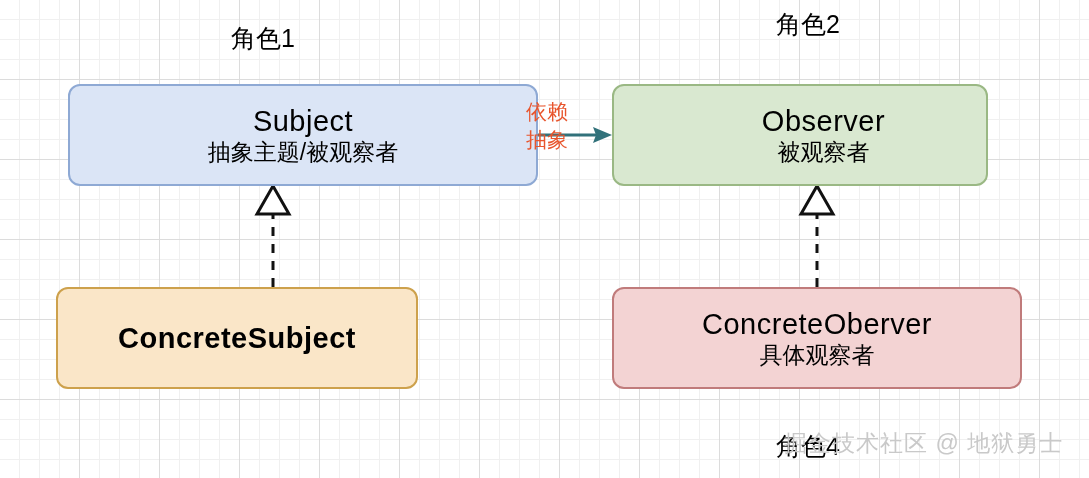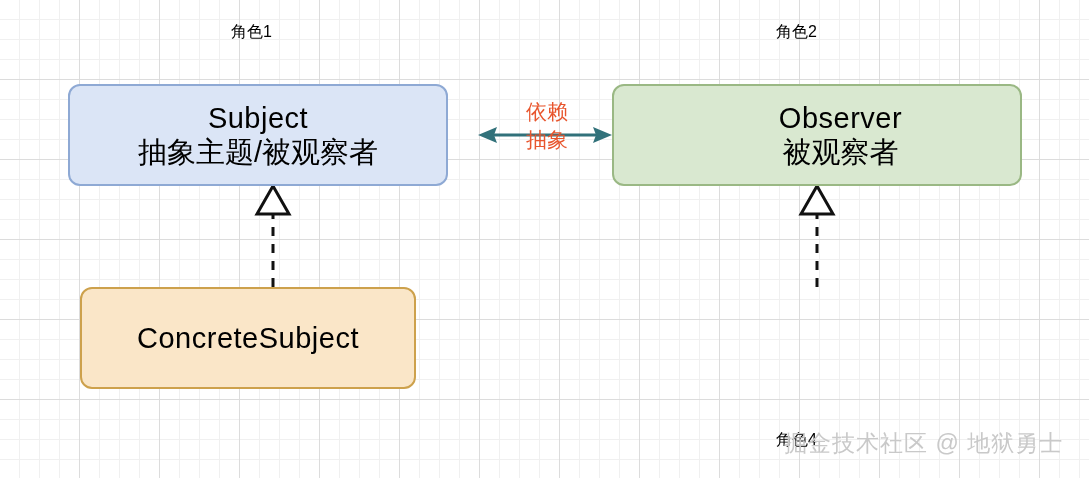--- a/index.html
+++ b/index.html
@@ -41,55 +41,56 @@
     text-align: center;
     color: #000000;
     line-height: 1.18;
   }
   .node .title {
     font-size: 29px;
     letter-spacing: 0.5px;
     white-space: nowrap;
   }
   .node .subtitle {
-    font-size: 29px;
+    font-size: 23px;
     white-space: nowrap;
   }
 
   #node-subject {
-    left: 68px;  top: 84px;  width: 380px; height: 102px;
+    left: 68px;  top: 84px;  width: 470px; height: 102px;
     background: #dbe5f6;
     border-color: #8ea9d4;
   }
   #node-observer {
-    left: 612px; top: 84px;  width: 410px; height: 102px;
+    left: 612px; top: 84px;  width: 376px; height: 102px;
     background: #d9e8d0;
     border-color: #9ab884;
     padding-left: 47px;
   }
   #node-concrete-subject {
-    left: 80px;  top: 287px; width: 336px; height: 102px;
+    left: 56px;  top: 287px; width: 362px; height: 102px;
     background: #fae6c8;
     border-color: #cda14c;
+    font-weight: bold;
   }
   #node-concrete-observer {
     left: 612px; top: 287px; width: 410px; height: 102px;
     background: #f3d3d3;
     border-color: #c07b7b;
   }
 
   
   .role-label {
     position: absolute;
-    font-size: 16px;
+    font-size: 25px;
     color: #000000;
     white-space: nowrap;
   }
   #role-1 { left: 231px; top: 22px; }
-  #role-2 { left: 776px; top: 22px; }
+  #role-2 { left: 776px; top: 8px; }
   #role-3 { left: 231px; top: 414px; }
   #role-4 { left: 776px; top: 430px; }
 
   
   #dependency-label {
     position: absolute;
     left: 509px;
     top: 98px;
     width: 76px;
     text-align: center;
@@ -150,20 +151,24 @@
 
   <div class="node" id="node-observer">
     <div class="title">Observer</div>
     <div class="subtitle">被观察者</div>
   </div>
 
   <div class="node" id="node-concrete-subject">
     <div class="title">ConcreteSubject</div>
   </div>
 
+  <div class="node" id="node-concrete-observer">
+    <div class="title">ConcreteOberver</div>
+    <div class="subtitle">具体观察者</div>
+  </div>
 
   <div class="role-label" id="role-1">角色1</div>
   <div class="role-label" id="role-2">角色2</div>
   <div class="role-label" id="role-4">角色4</div>
 
   <div id="dependency-label">
     <div>依赖</div>
     <div>抽象</div>
   </div>
 

